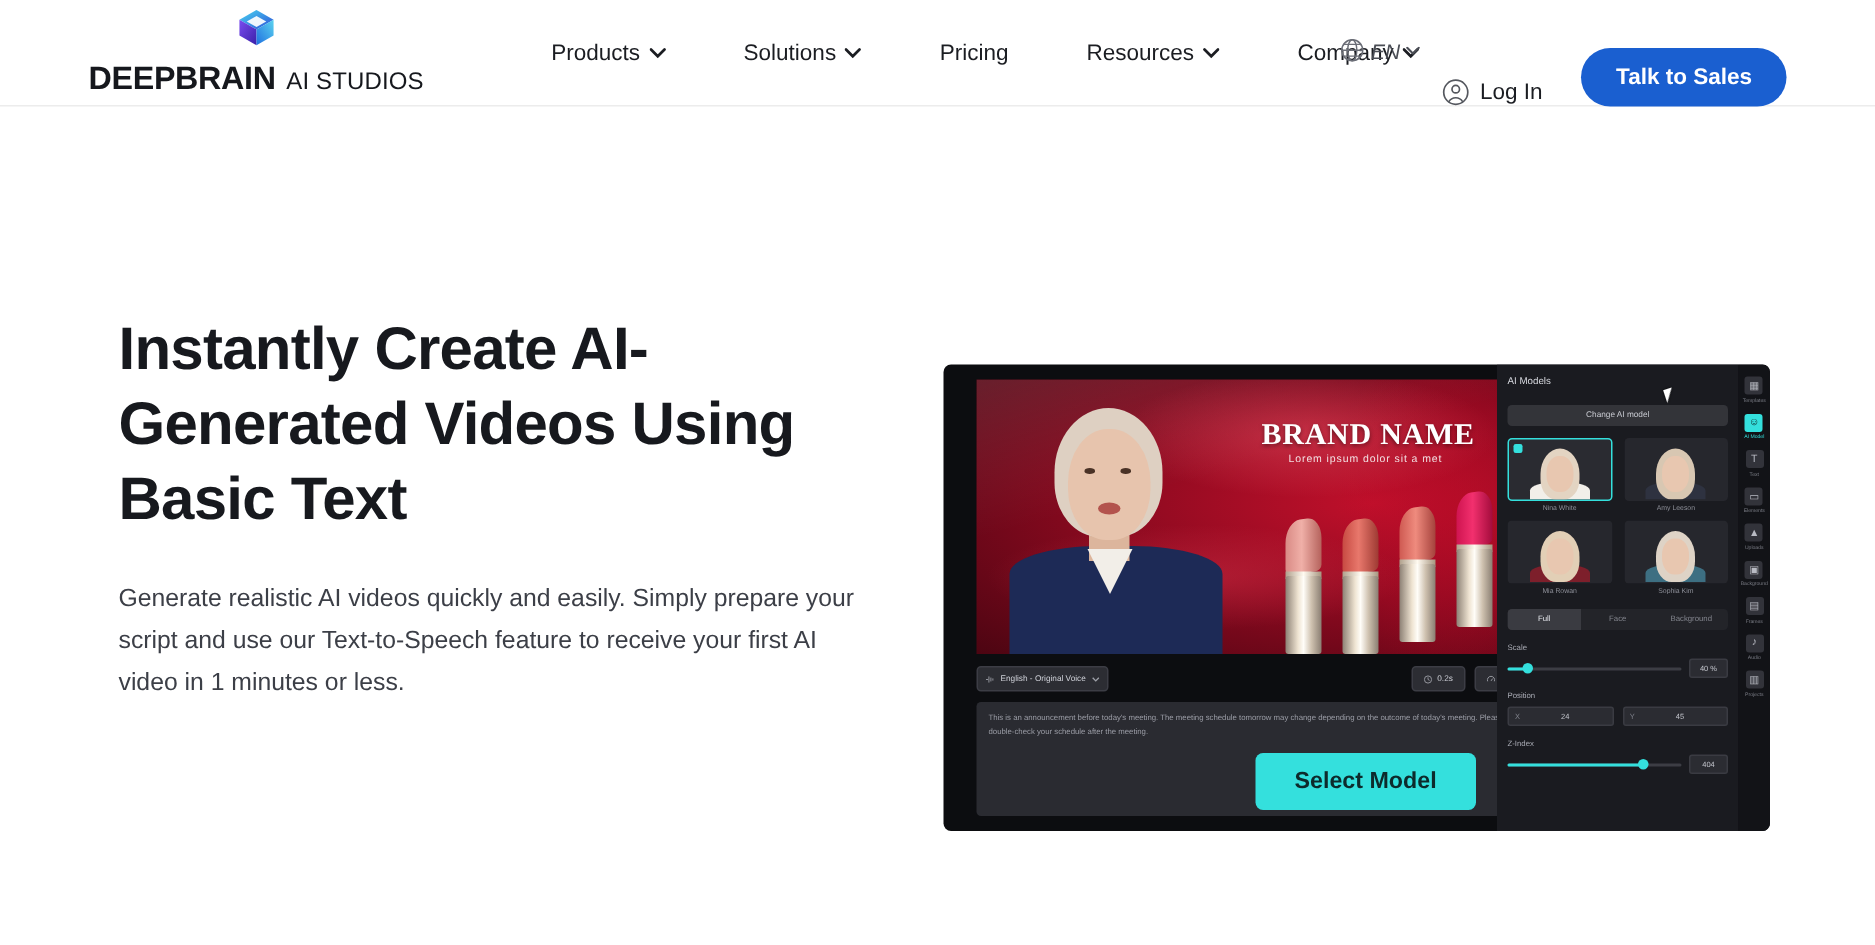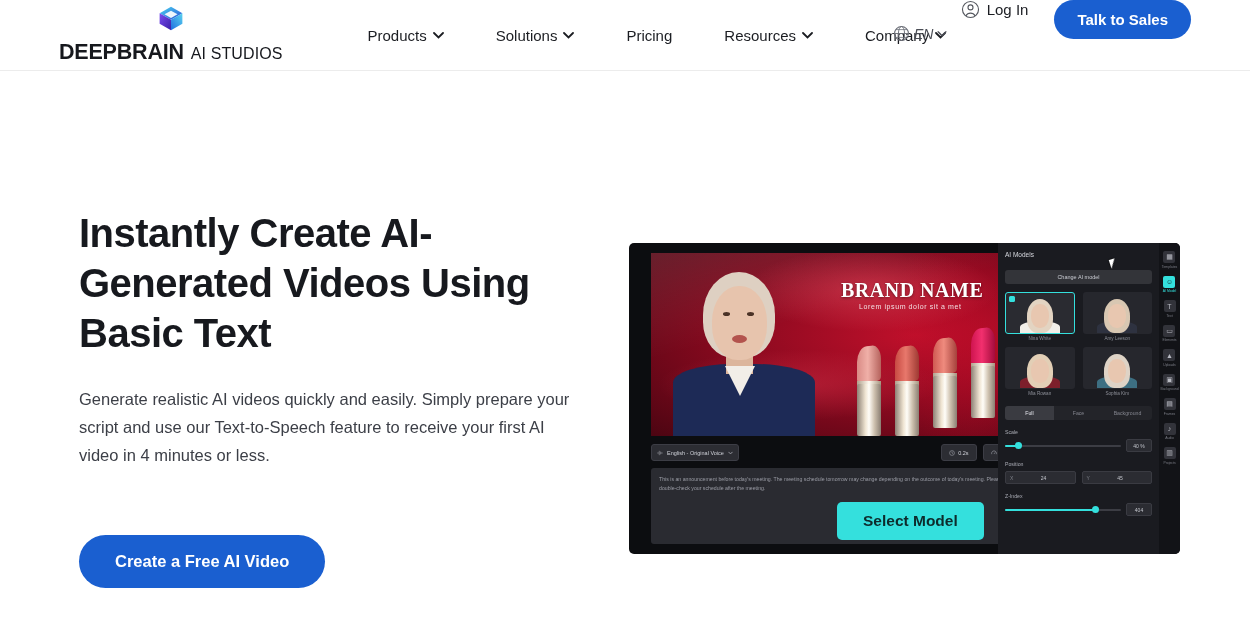--- a/index.html
+++ b/index.html
@@ -40,21 +40,21 @@
   .nav-item {
     display: flex; align-items: center; gap: 6px;
     font-size: 15px; color: #1b1d22; font-weight: 400;
     padding: 0 23px; cursor: pointer; height: 40px;
     white-space: nowrap;
   }
   .caret { display: block; }
 
   .nav-right {
     position: absolute; right: 0; top: 0; height: 71px;
-    display: flex; align-items: flex-start; gap: 0;
+    display: flex; align-items: flex-end; gap: 0;
   }
   .lang-sel {
     position: absolute; left: 893px; top: 25px;
     display: flex; align-items: center; gap: 4px;
     font-size: 14px; color: #4a4d55; cursor: pointer; font-style: italic;
   }
   .globe { display: block; }
   .login-btn {
     display: flex; align-items: center; gap: 7px;
     font-size: 15px; color: #1b1d22; cursor: pointer;
@@ -412,22 +412,21 @@
         <path d="M5.6 18.4a6.2 6.2 0 0 1 10.8 0" fill="none" stroke="#55585f" stroke-width="1.3"></path>
       </svg>
       <span>Log In</span>
     </div>
     <button class="talk-btn">Talk to Sales</button>
   </div>
 </div>
 
 <div class="hero-left">
   <h1 class="headline">Instantly Create AI-Generated Videos Using Basic Text</h1>
-  <p class="subhead">Generate realistic AI videos quickly and easily. Simply prepare your script and use our Text-to-Speech feature to receive your first AI video in 4 minutes or less.</p>
-  <button class="cta-btn">Create a Free AI Video</button>
+  <p class="subhead">Generate realistic AI videos quickly and easily. Simply prepare your script and use our Text-to-Speech feature to receive your first AI video in 1 minutes or less.</p>
 </div>
 
 <div class="app-shell">
   <div class="app-inner">
 
     <div class="editor-col">
 
       <div class="stage">
         <div class="silk"></div>
 

